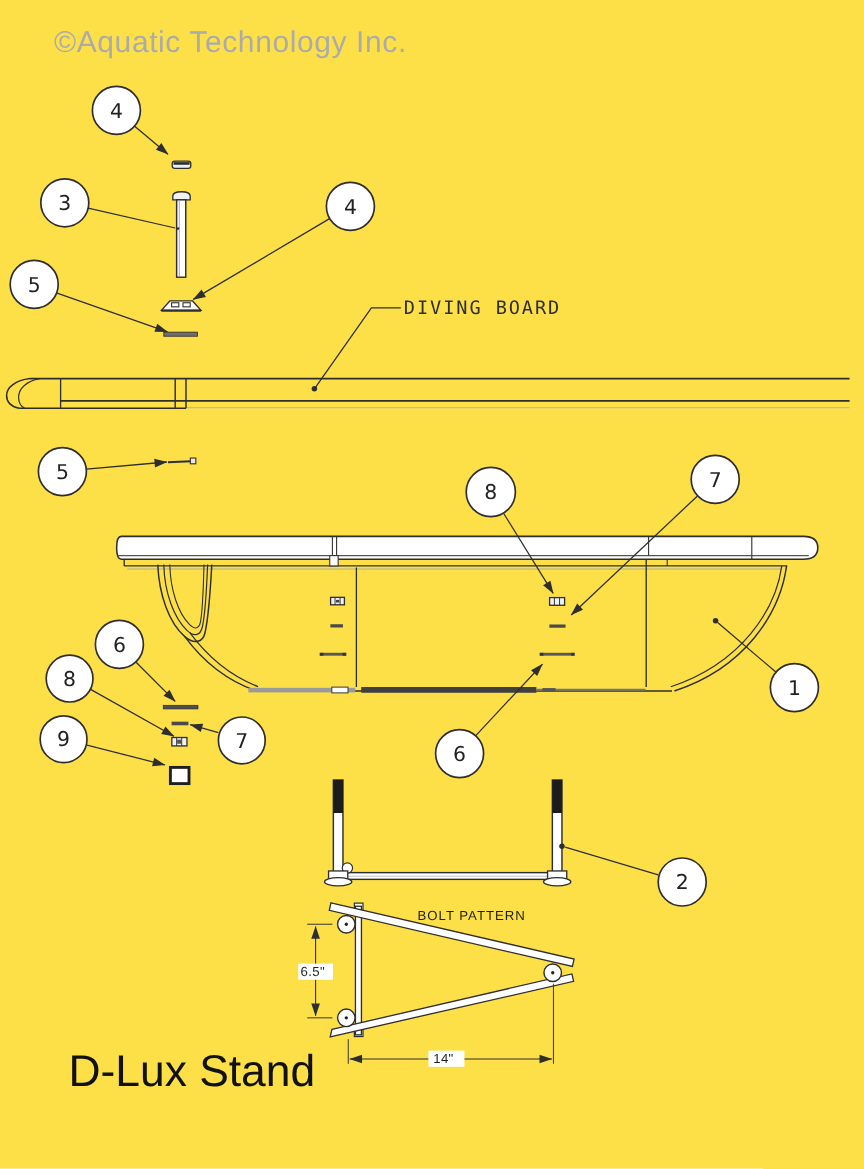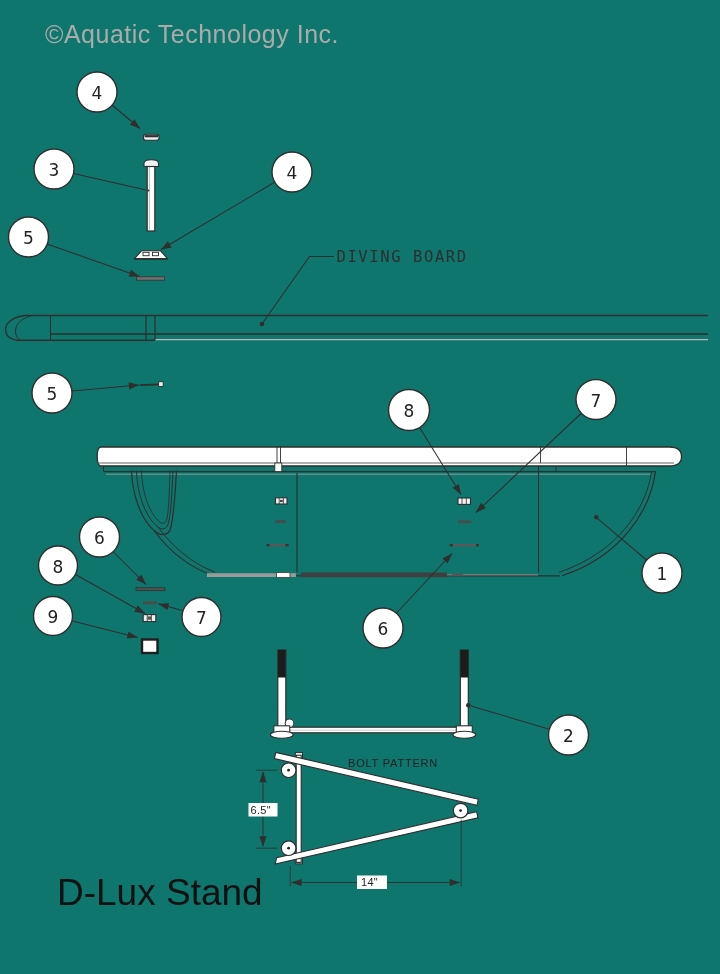--- a/index.html
+++ b/index.html
@@ -1,16 +1,16 @@
 <!DOCTYPE html>
 <html><head>
 <meta charset="utf-8">
 <style>
   html,body{margin:0;padding:0;background:#ffffff;}
-  .page{position:relative;width:720px;height:974px;background:#0f766e;overflow:hidden;
+  .page{position:relative;width:720px;height:974px;background:#fde047;overflow:hidden;
         font-family:"Liberation Sans", sans-serif;text-align:right;}
   svg{display:block;}
   .wm{font-family:"Liberation Sans", sans-serif;font-size:25px;fill:#ababab;letter-spacing:.5px;}
   .cad{font-family:"DejaVu Sans Mono", monospace;font-size:15.5px;fill:#2e2e2e;letter-spacing:1.6px;}
   .dim{font-family:"Liberation Sans", sans-serif;font-size:11px;fill:#1f1f1f;letter-spacing:.3px;}
   .bp{font-family:"Liberation Sans", sans-serif;font-size:11px;fill:#1f1f1f;letter-spacing:.8px;}
   .ttl{font-family:"Liberation Sans", sans-serif;font-size:37px;fill:#111;}
   .bnum{font-family:"DejaVu Sans", sans-serif;font-size:17px;fill:#222;}
   .ln{stroke:#2e2e2e;fill:none;}
   .ldr{stroke:#2e2e2e;stroke-width:1.05;fill:none;}

